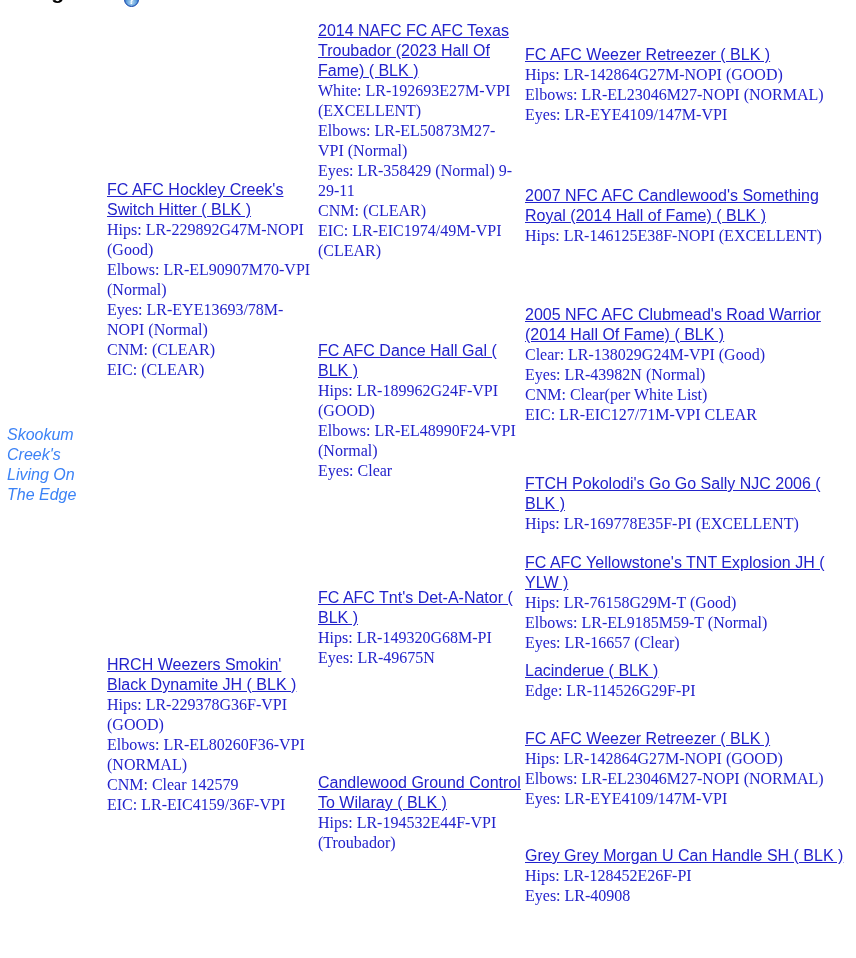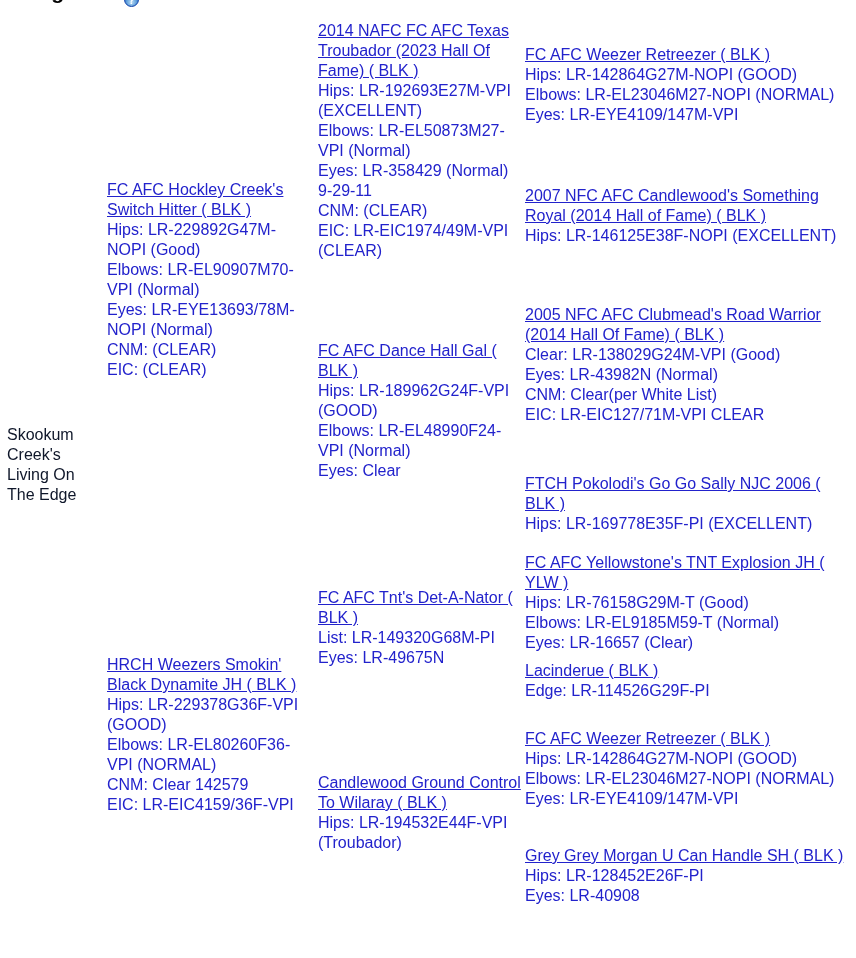--- a/index.html
+++ b/index.html
@@ -69,34 +69,35 @@
   col.c4 { width: 333px; }
   tr.r1 { height: 150px; }
   tr.r2 { height: 112px; }
   tr.r3 { height: 186px; }
   tr.r4 { height: 92px; }
   tr.r5 { height: 106px; }
   tr.r6 { height: 50px; }
   tr.r7 { height: 126px; }
   tr.r8 { height: 88px; }
   .rootname {
-    color: #0f172a;
+    color: #3b82f6;
     line-height: 20px;
+    font-style: italic;
   }
   a.doglink {
     color: #2222cc;
     text-decoration: underline;
     line-height: 20px;
     cursor: pointer;
   }
   .details {
     color: #2222cc;
     line-height: 20px;
   }
-  .details div { line-height: 20px; }
+  .details div { line-height: 20px; font-family: Liberation Serif, serif; }
 </style>
 </head>
 <body>
 
 <div class="page">
 
   <div class="header">
     <h2 class="title">Pedigree</h2>
     <span class="help-icon">?</span>
   </div>
@@ -120,21 +121,21 @@
               <div>Hips: LR-229892G47M-NOPI (Good)</div>
               <div>Elbows: LR-EL90907M70-VPI (Normal)</div>
               <div>Eyes: LR-EYE13693/78M-NOPI (Normal)</div>
               <div>CNM: (CLEAR)</div>
               <div>EIC: (CLEAR)</div>
             </div>
       </td>
       <td rowspan="2">
         <div class="dogname"><a class="doglink" href="#">2014 NAFC FC AFC Texas Troubador (2023 Hall Of Fame) ( BLK )</a></div>
         <div class="details">
-              <div>Hips: LR-192693E27M-VPI (EXCELLENT)</div>
+              <div>White: LR-192693E27M-VPI (EXCELLENT)</div>
               <div>Elbows: LR-EL50873M27-VPI (Normal)</div>
               <div>Eyes: LR-358429 (Normal) 9-29-11</div>
               <div>CNM: (CLEAR)</div>
               <div>EIC: LR-EIC1974/49M-VPI (CLEAR)</div>
             </div>
       </td>
       <td>
         <div class="dogname"><a class="doglink" href="#">FC AFC Weezer Retreezer ( BLK )</a></div>
         <div class="details">
               <div>Hips: LR-142864G27M-NOPI (GOOD)</div>
@@ -188,21 +189,21 @@
         <div class="details">
               <div>Hips: LR-229378G36F-VPI (GOOD)</div>
               <div>Elbows: LR-EL80260F36-VPI (NORMAL)</div>
               <div>CNM: Clear 142579</div>
               <div>EIC: LR-EIC4159/36F-VPI</div>
             </div>
       </td>
       <td rowspan="2">
         <div class="dogname"><a class="doglink" href="#">FC AFC Tnt's Det-A-Nator ( BLK )</a></div>
         <div class="details">
-              <div>List: LR-149320G68M-PI</div>
+              <div>Hips: LR-149320G68M-PI</div>
               <div>Eyes: LR-49675N</div>
             </div>
       </td>
       <td>
         <div class="dogname"><a class="doglink" href="#">FC AFC Yellowstone's TNT Explosion JH ( YLW )</a></div>
         <div class="details">
               <div>Hips: LR-76158G29M-T (Good)</div>
               <div>Elbows: LR-EL9185M59-T (Normal)</div>
               <div>Eyes: LR-16657 (Clear)</div>
             </div>

